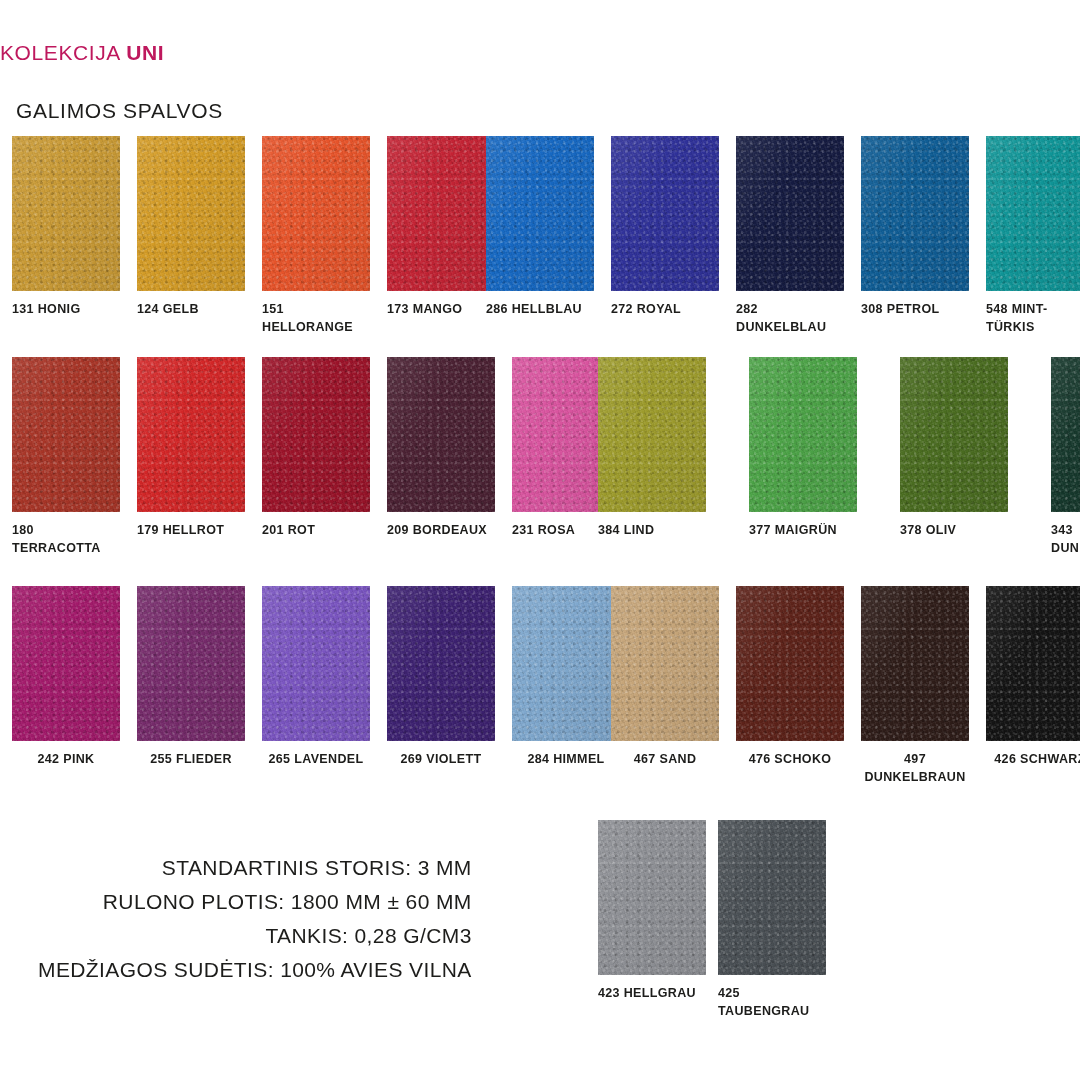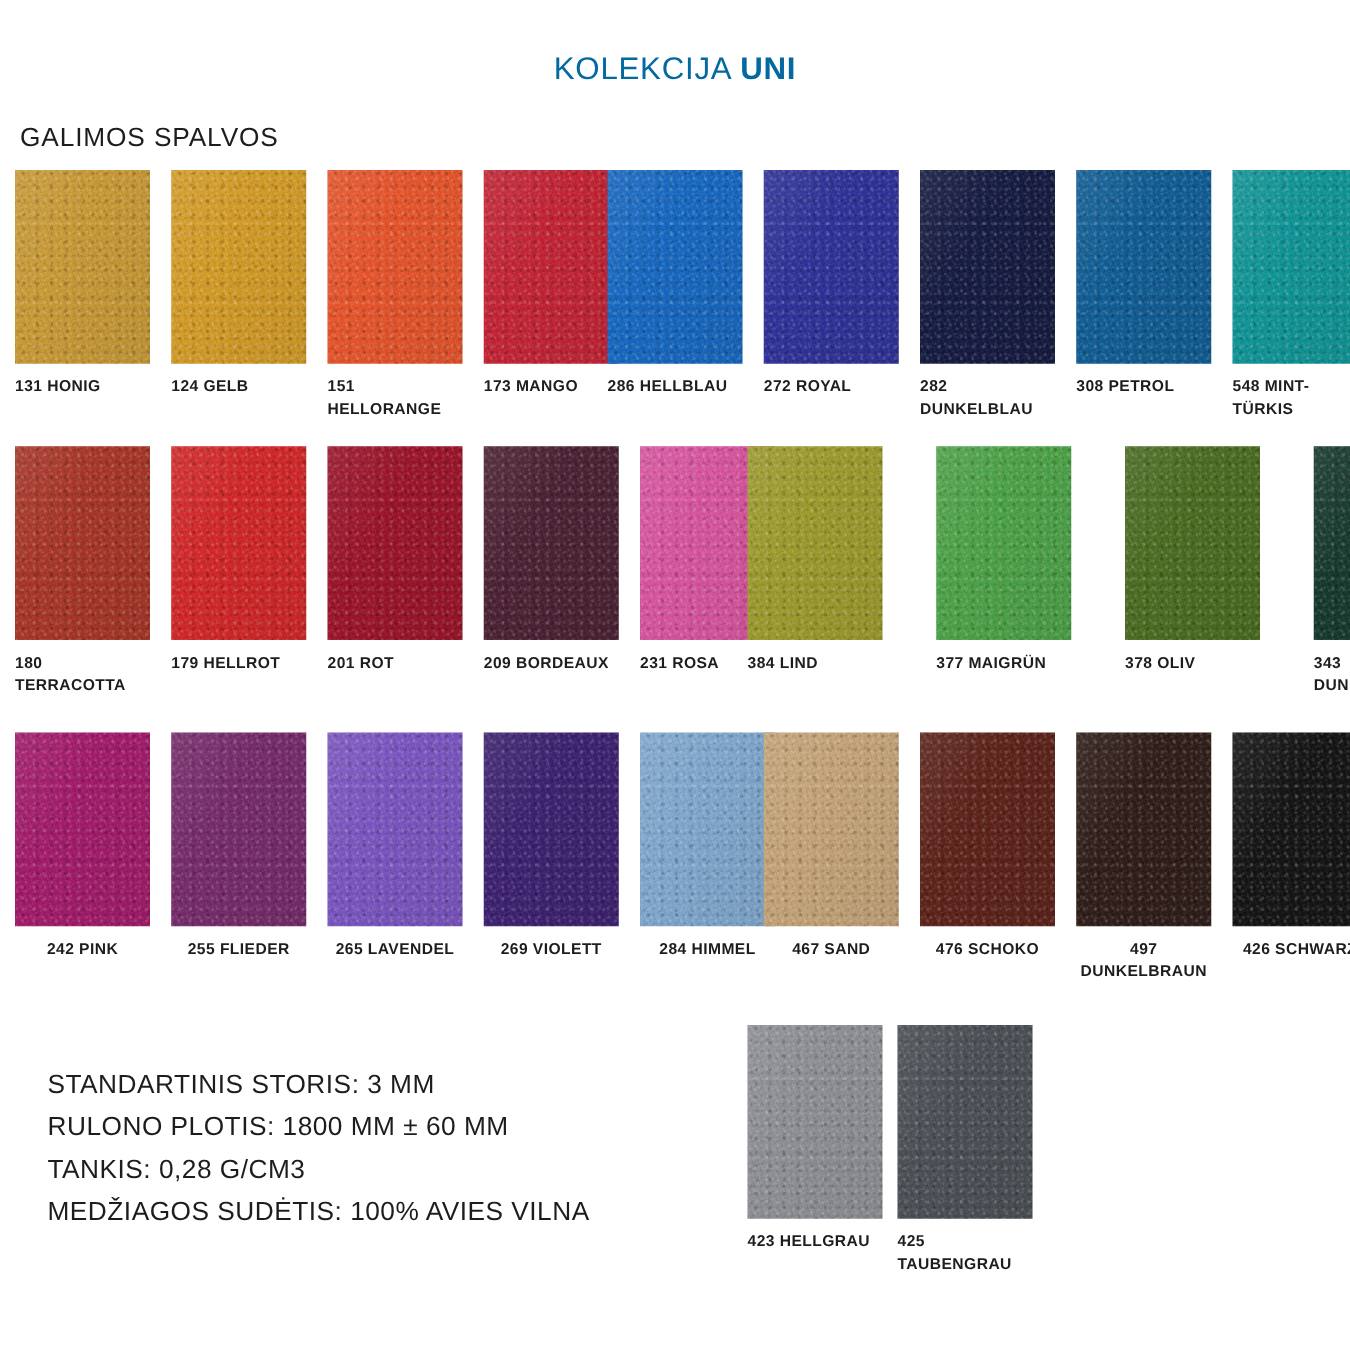--- a/index.html
+++ b/index.html
@@ -15,25 +15,25 @@
     position: relative;
     overflow: hidden;
   }
 
   
   .page-title {
     position: absolute;
     top: 41px;
     left: 0;
     width: 1080px;
-    text-align: center;
-    font-size: 25px;
+    text-align: left;
+    font-size: 21px;
     letter-spacing: 0.6px;
     font-weight: 400;
-    color: #0369a1;
+    color: #be185d;
     white-space: pre;
   }
   .page-title .title-strong {
     font-weight: 700;
   }
 
   .section-label {
     position: absolute;
     top: 99px;
     left: 16px;
@@ -119,20 +119,21 @@
   
   .specs {
     position: absolute;
     left: 38px;
     top: 851px;
     font-size: 21px;
     line-height: 34px;
     letter-spacing: 0.4px;
     font-weight: 400;
     color: #1d1d1b;
+    text-align: right;
   }
   .specs div { white-space: pre; }
 </style>
 </head>
 <body>
 
 <div class="page-title"><span>KOLEKCIJA </span><span class="title-strong">UNI</span></div>
 
 <div class="section-label">GALIMOS SPALVOS</div>
 

